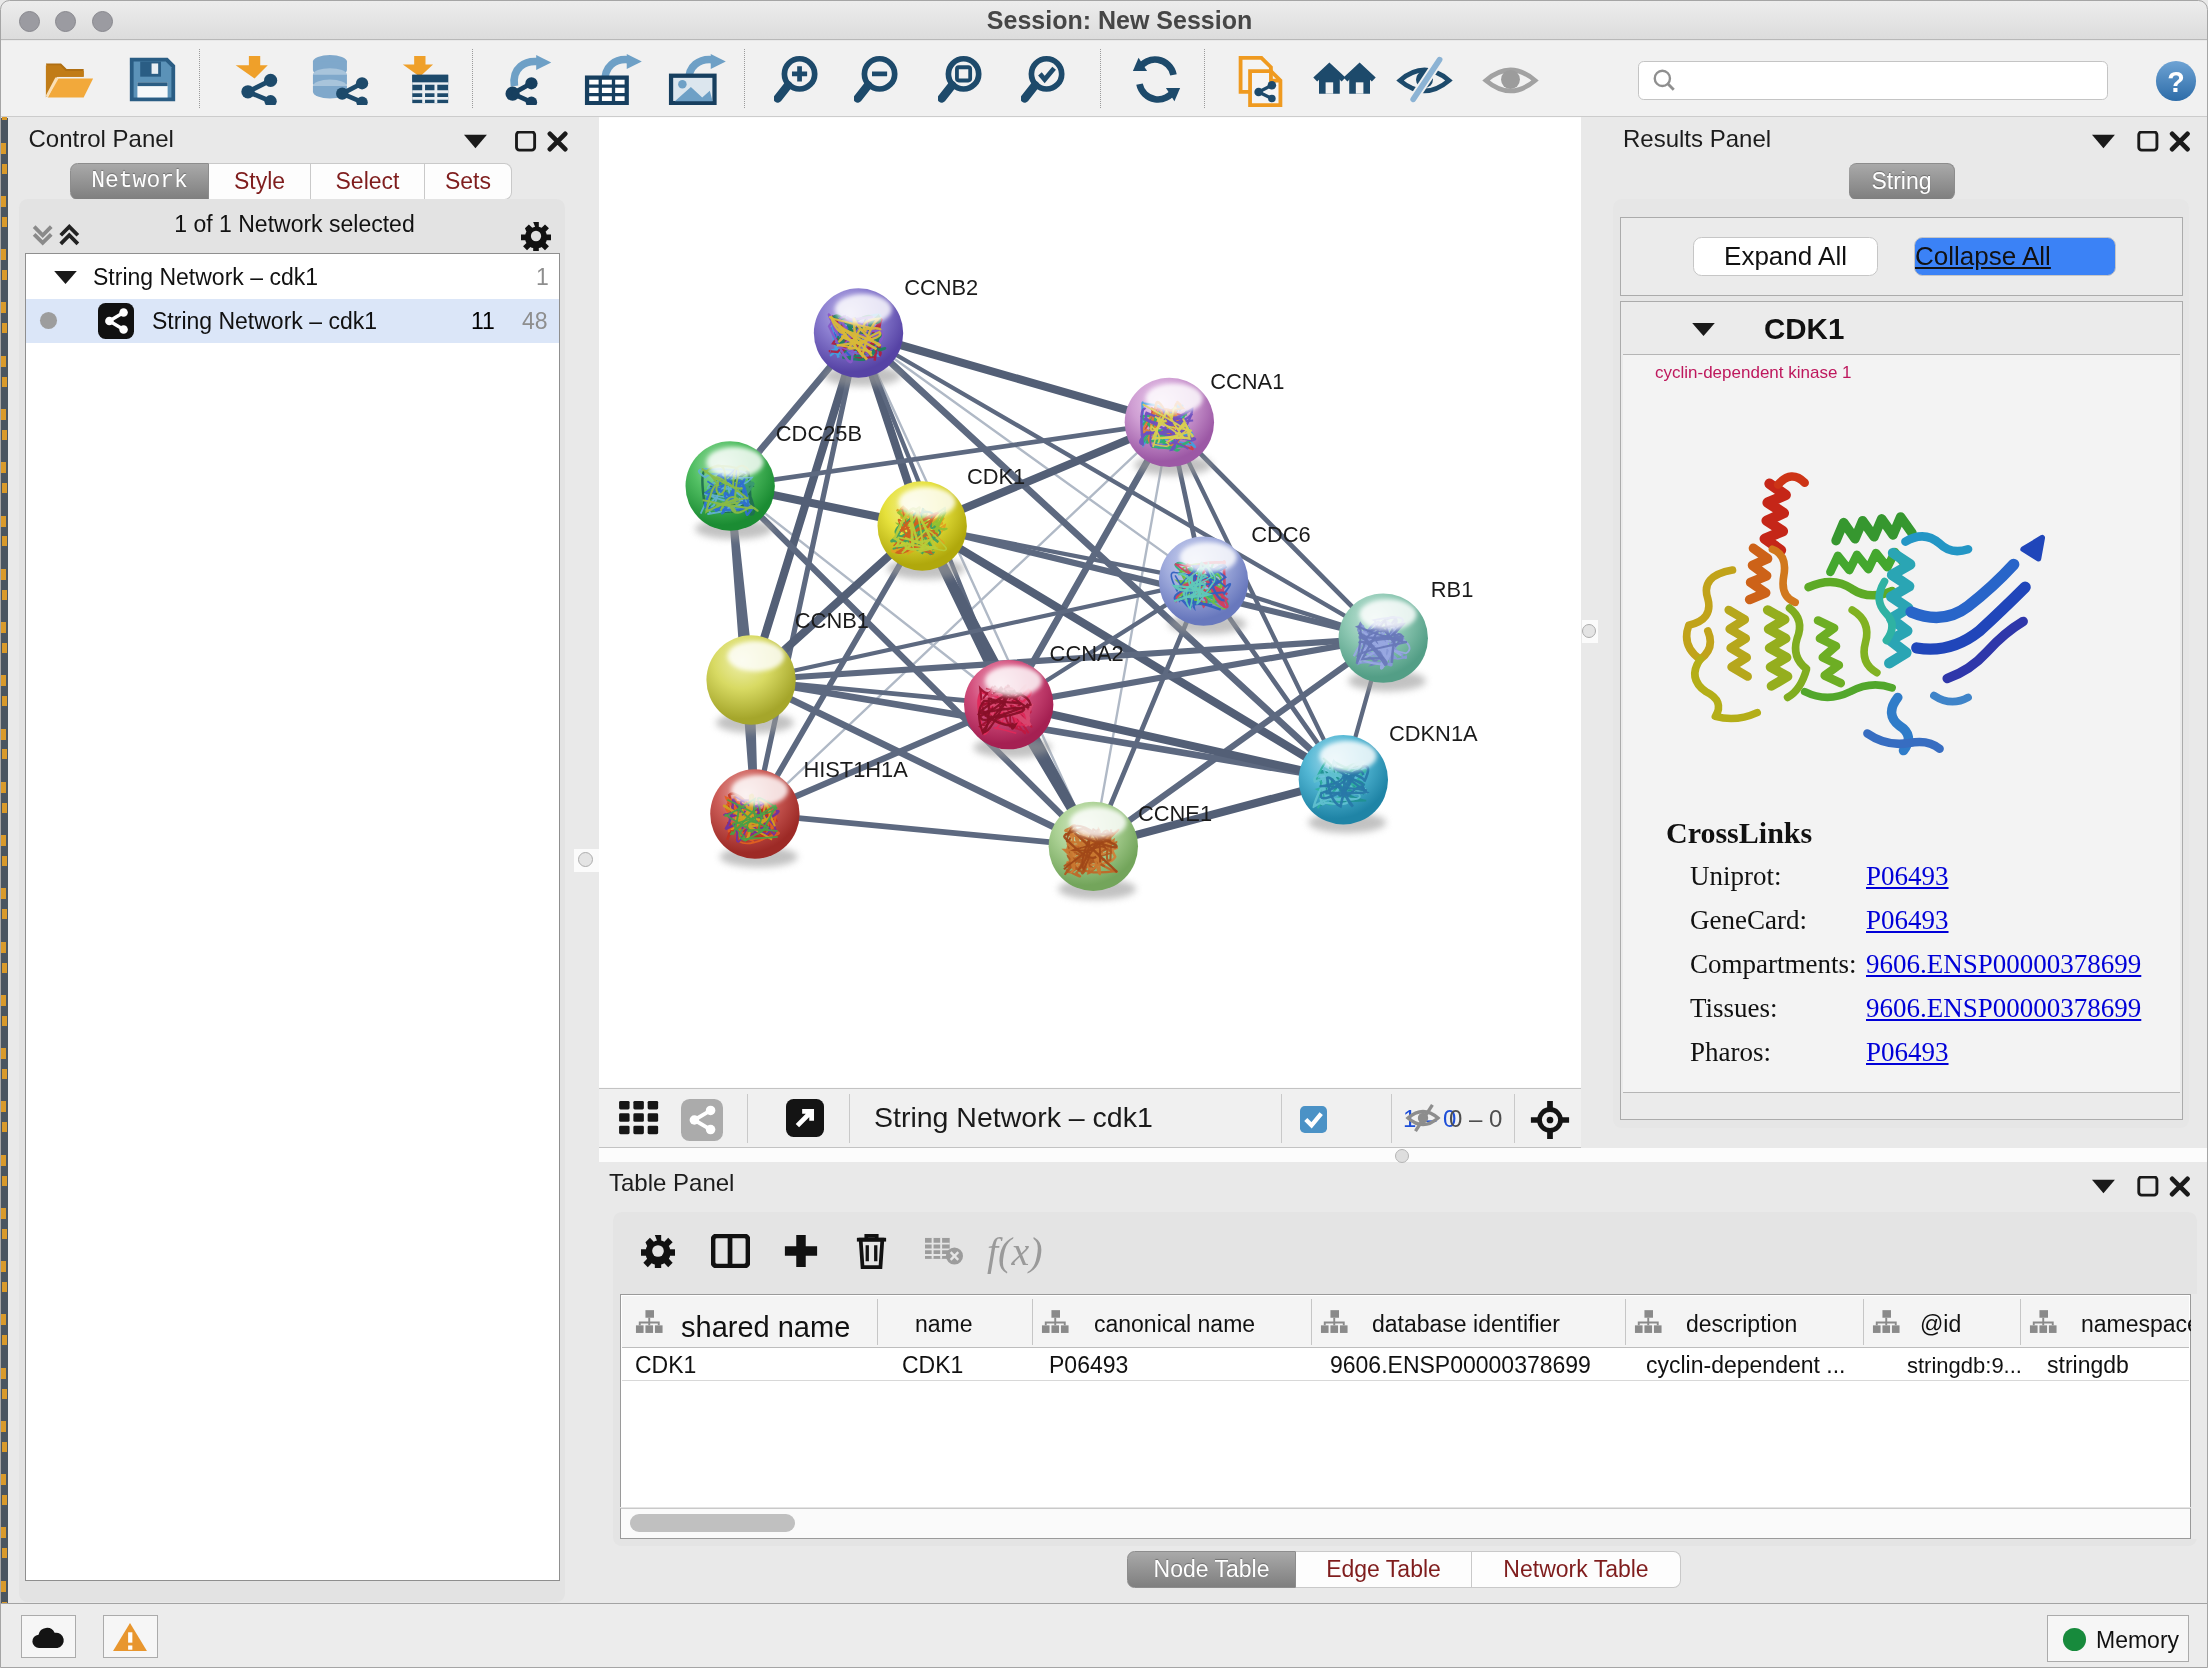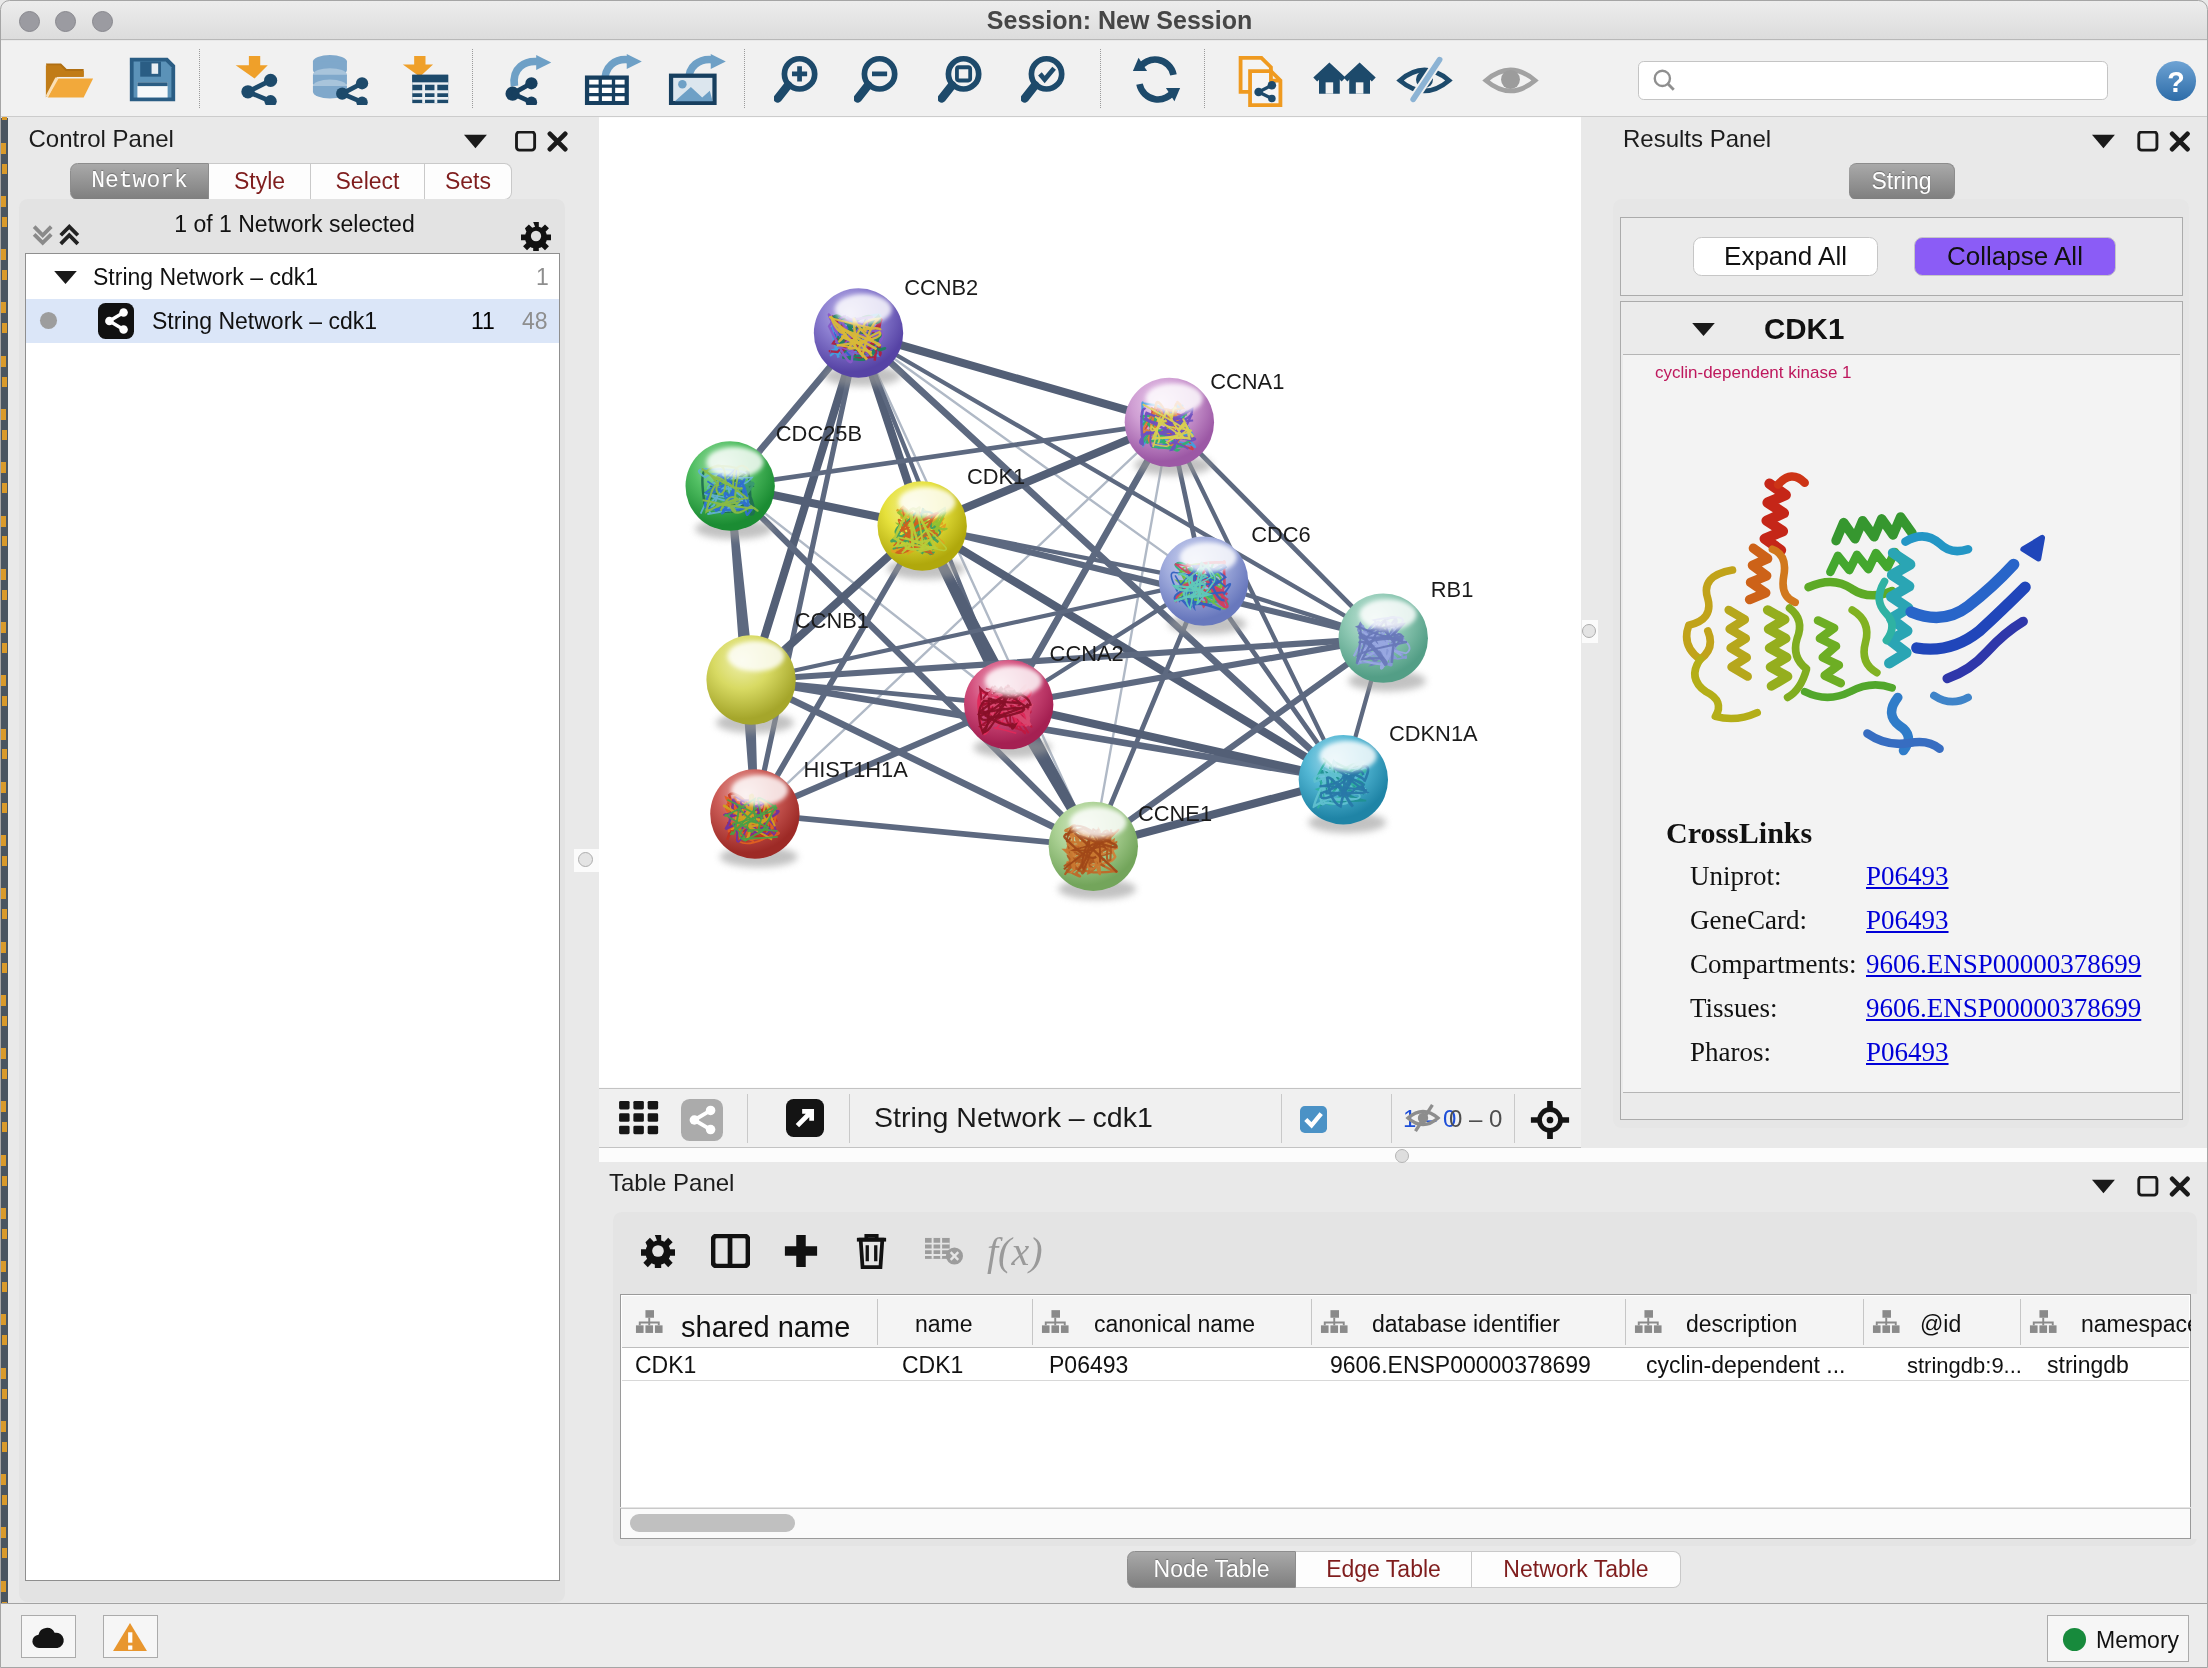--- a/index.html
+++ b/index.html
@@ -862,21 +862,21 @@
   <svg class="abs" style="left:2092px;top:131px" width="105" height="21" viewBox="0 0 110 22">
     <path d="M0 4 h24 l-12 14 z" fill="#1a1a1a"></path>
     <rect x="49" y="1" width="19" height="19" rx="3" fill="none" stroke="#1a1a1a" stroke-width="3"></rect>
     <path d="M84 3 l16 16 M100 3 l-16 16" stroke="#1a1a1a" stroke-width="5" stroke-linecap="round"></path>
   </svg>
   <div class="abs tab sel only" style="left:1849px;top:163px;width:106px;">String</div>
   <div class="abs pbox" style="left:1613px;top:199px;width:576px;height:929px;background:#e6e6e6;"></div>
 
   <div class="abs" style="left:1620px;top:217px;width:563px;height:79px;background:#ebebeb;border:1px solid #ababab;"></div>
   <div class="abs" style="left:1693px;top:237px;width:185px;height:39px;background:#ffffff;border:1px solid #c6c6c6;border-radius:8.6px;text-align:center;line-height:37px;font-size:26px;color:#111;">Expand All</div>
-  <div class="abs" style="left:1914px;top:237px;width:202px;height:39px;background:#8b5cf6;border:1px solid #c6c6c6;border-radius:8.6px;text-align:center;line-height:37px;font-size:26px;color:#111;">Collapse All</div>
+  <div class="abs" style="left:1914px;top:237px;width:202px;height:39px;background:#3b82f6;border:1px solid #c6c6c6;border-radius:8.6px;line-height:37px;font-size:26px;color:#111;text-decoration:underline;">Collapse All</div>
 
   <div class="abs" style="left:1620px;top:301px;width:563px;height:819px;background:#ebebeb;border:1px solid #ababab;"></div>
   <svg class="abs" style="left:1691px;top:321px" width="25" height="17" viewBox="0 0 26 18">
       <path d="M1 2 h24 l-12 14 z" fill="#1a1a1a"></path>
     </svg>
   <div class="abs" style="left:1764px;top:312px;font-size:29.5px;font-weight:bold;color:#111;">CDK1</div>
   <div class="abs" style="left:1623px;top:354px;width:557px;height:738px;background:#f3f3f3;border-top:1px solid #b5b5b5;"></div>
   <div class="abs" style="left:1655px;top:363px;font-size:17px;color:#be185d;">cyclin-dependent kinase 1</div>
 
   <svg class="abs" style="left:1666px;top:458px" width="380" height="304" viewBox="0 0 400 320">

